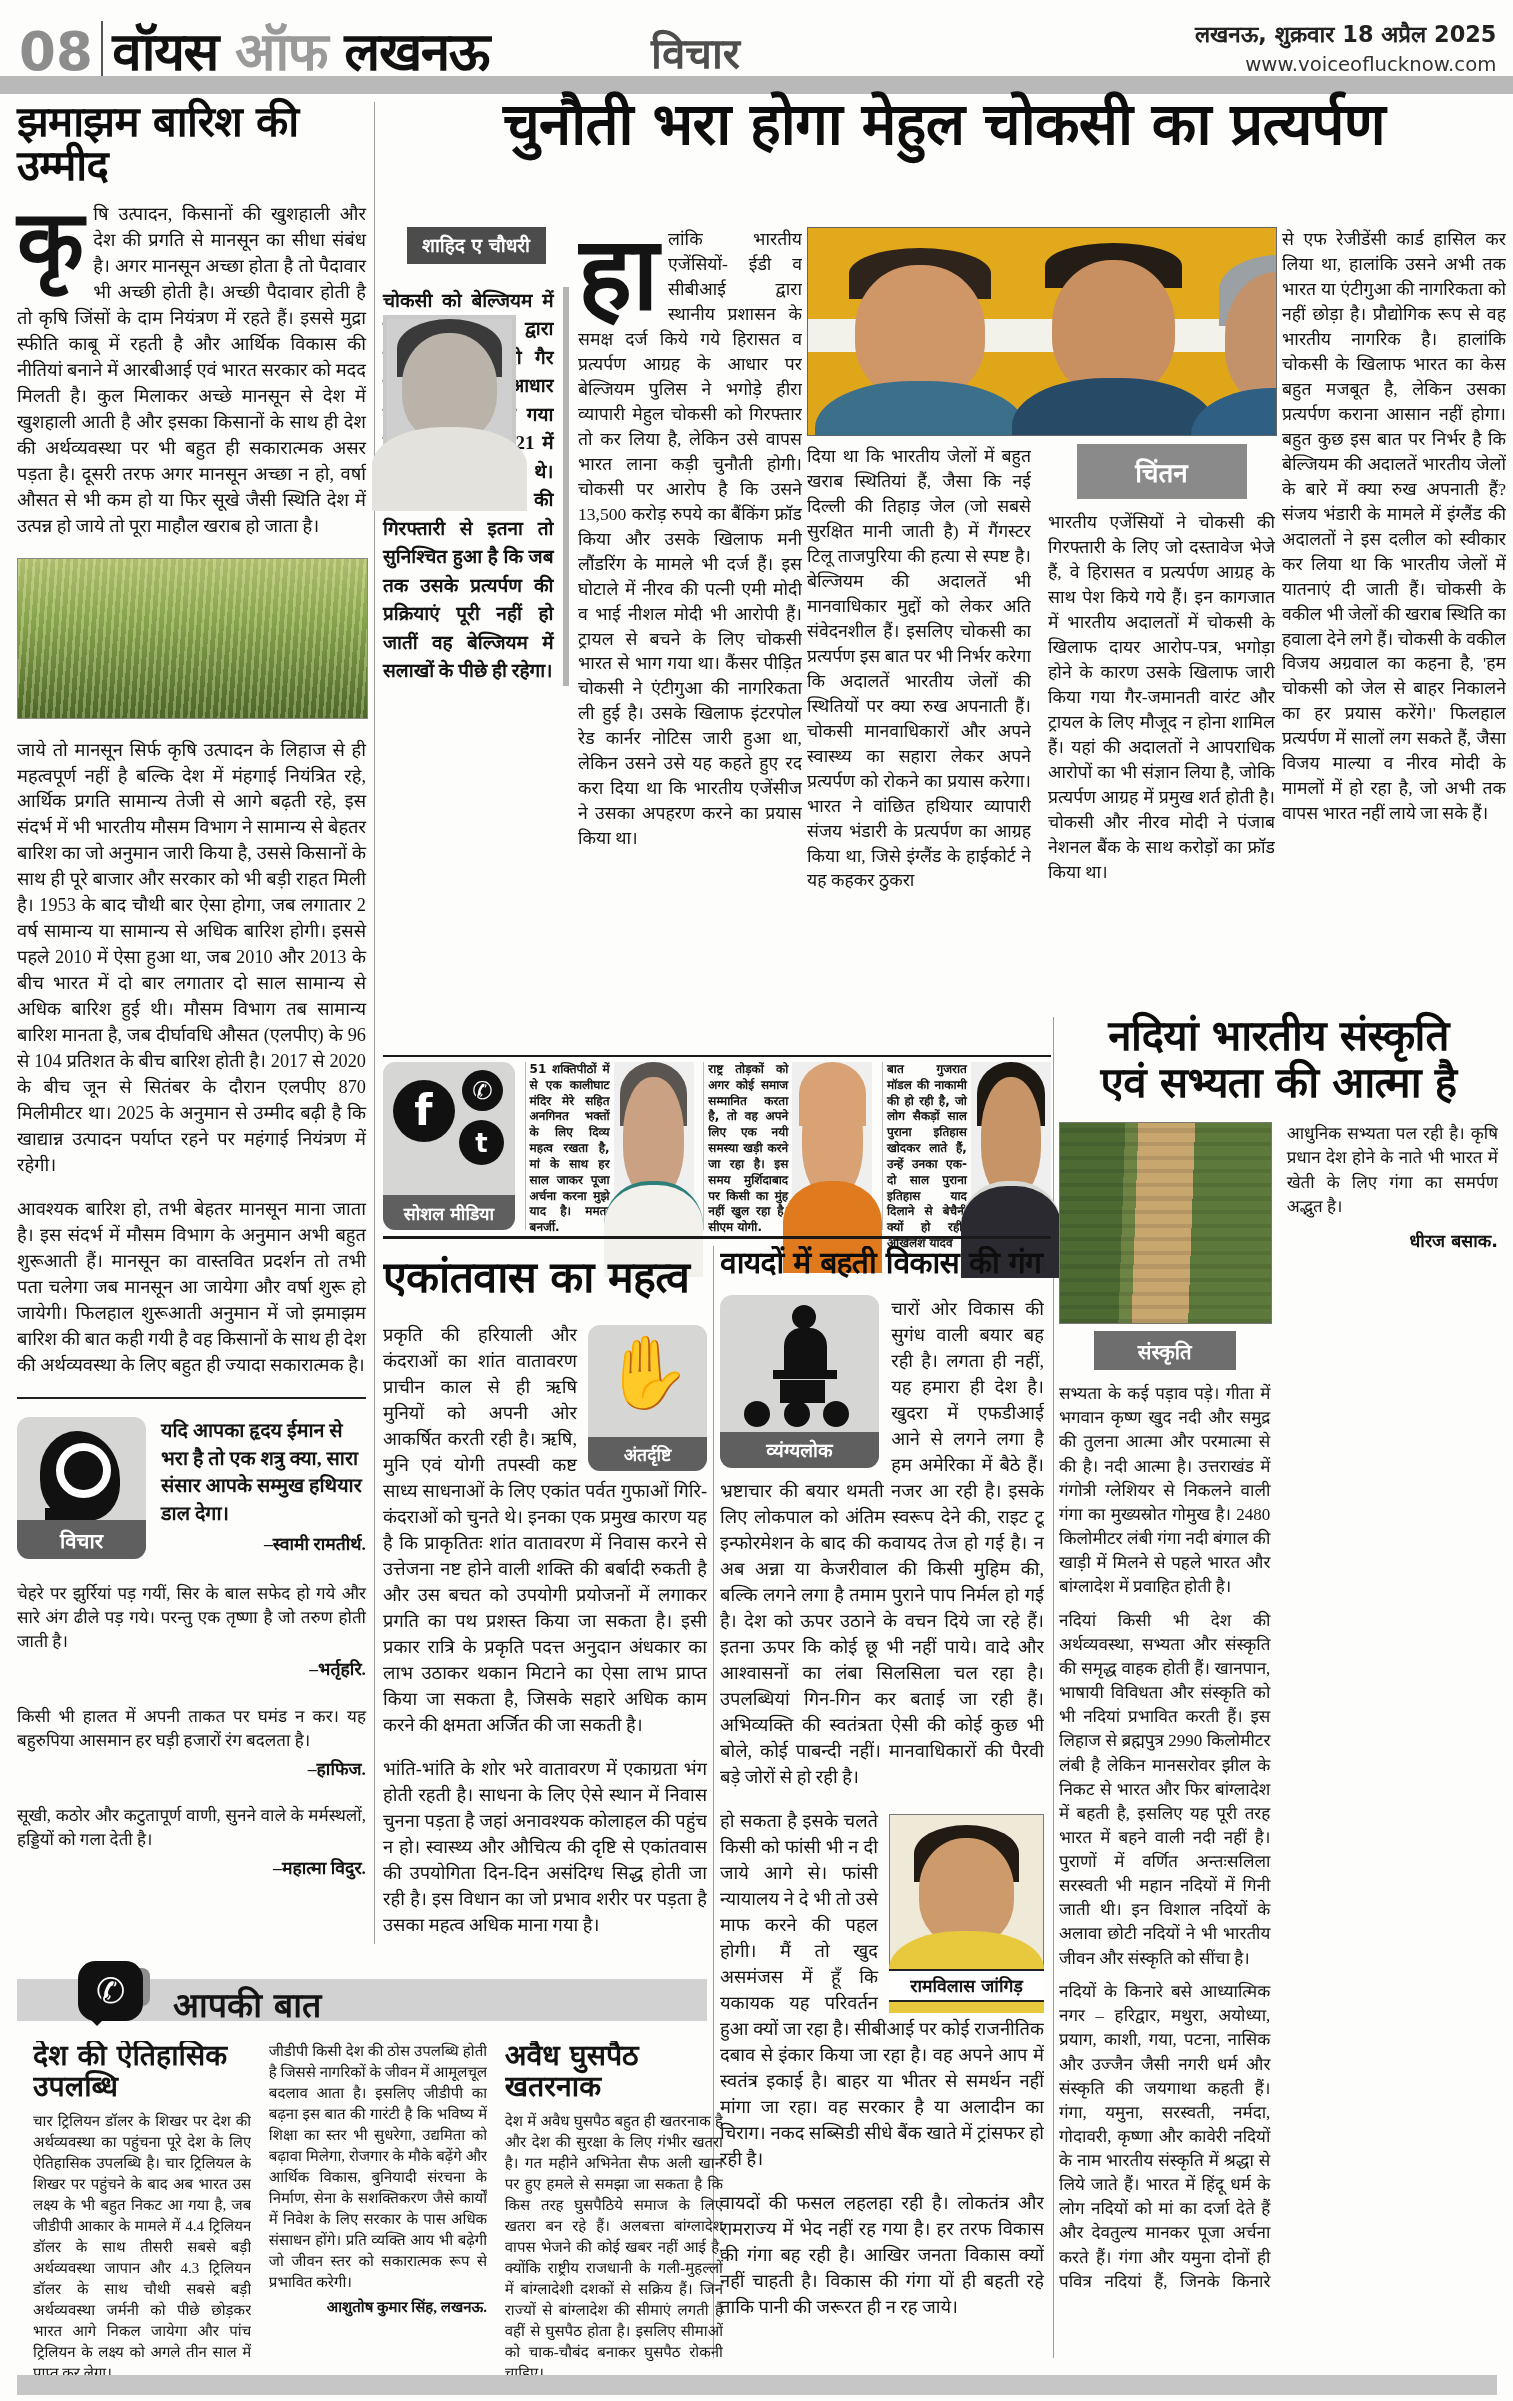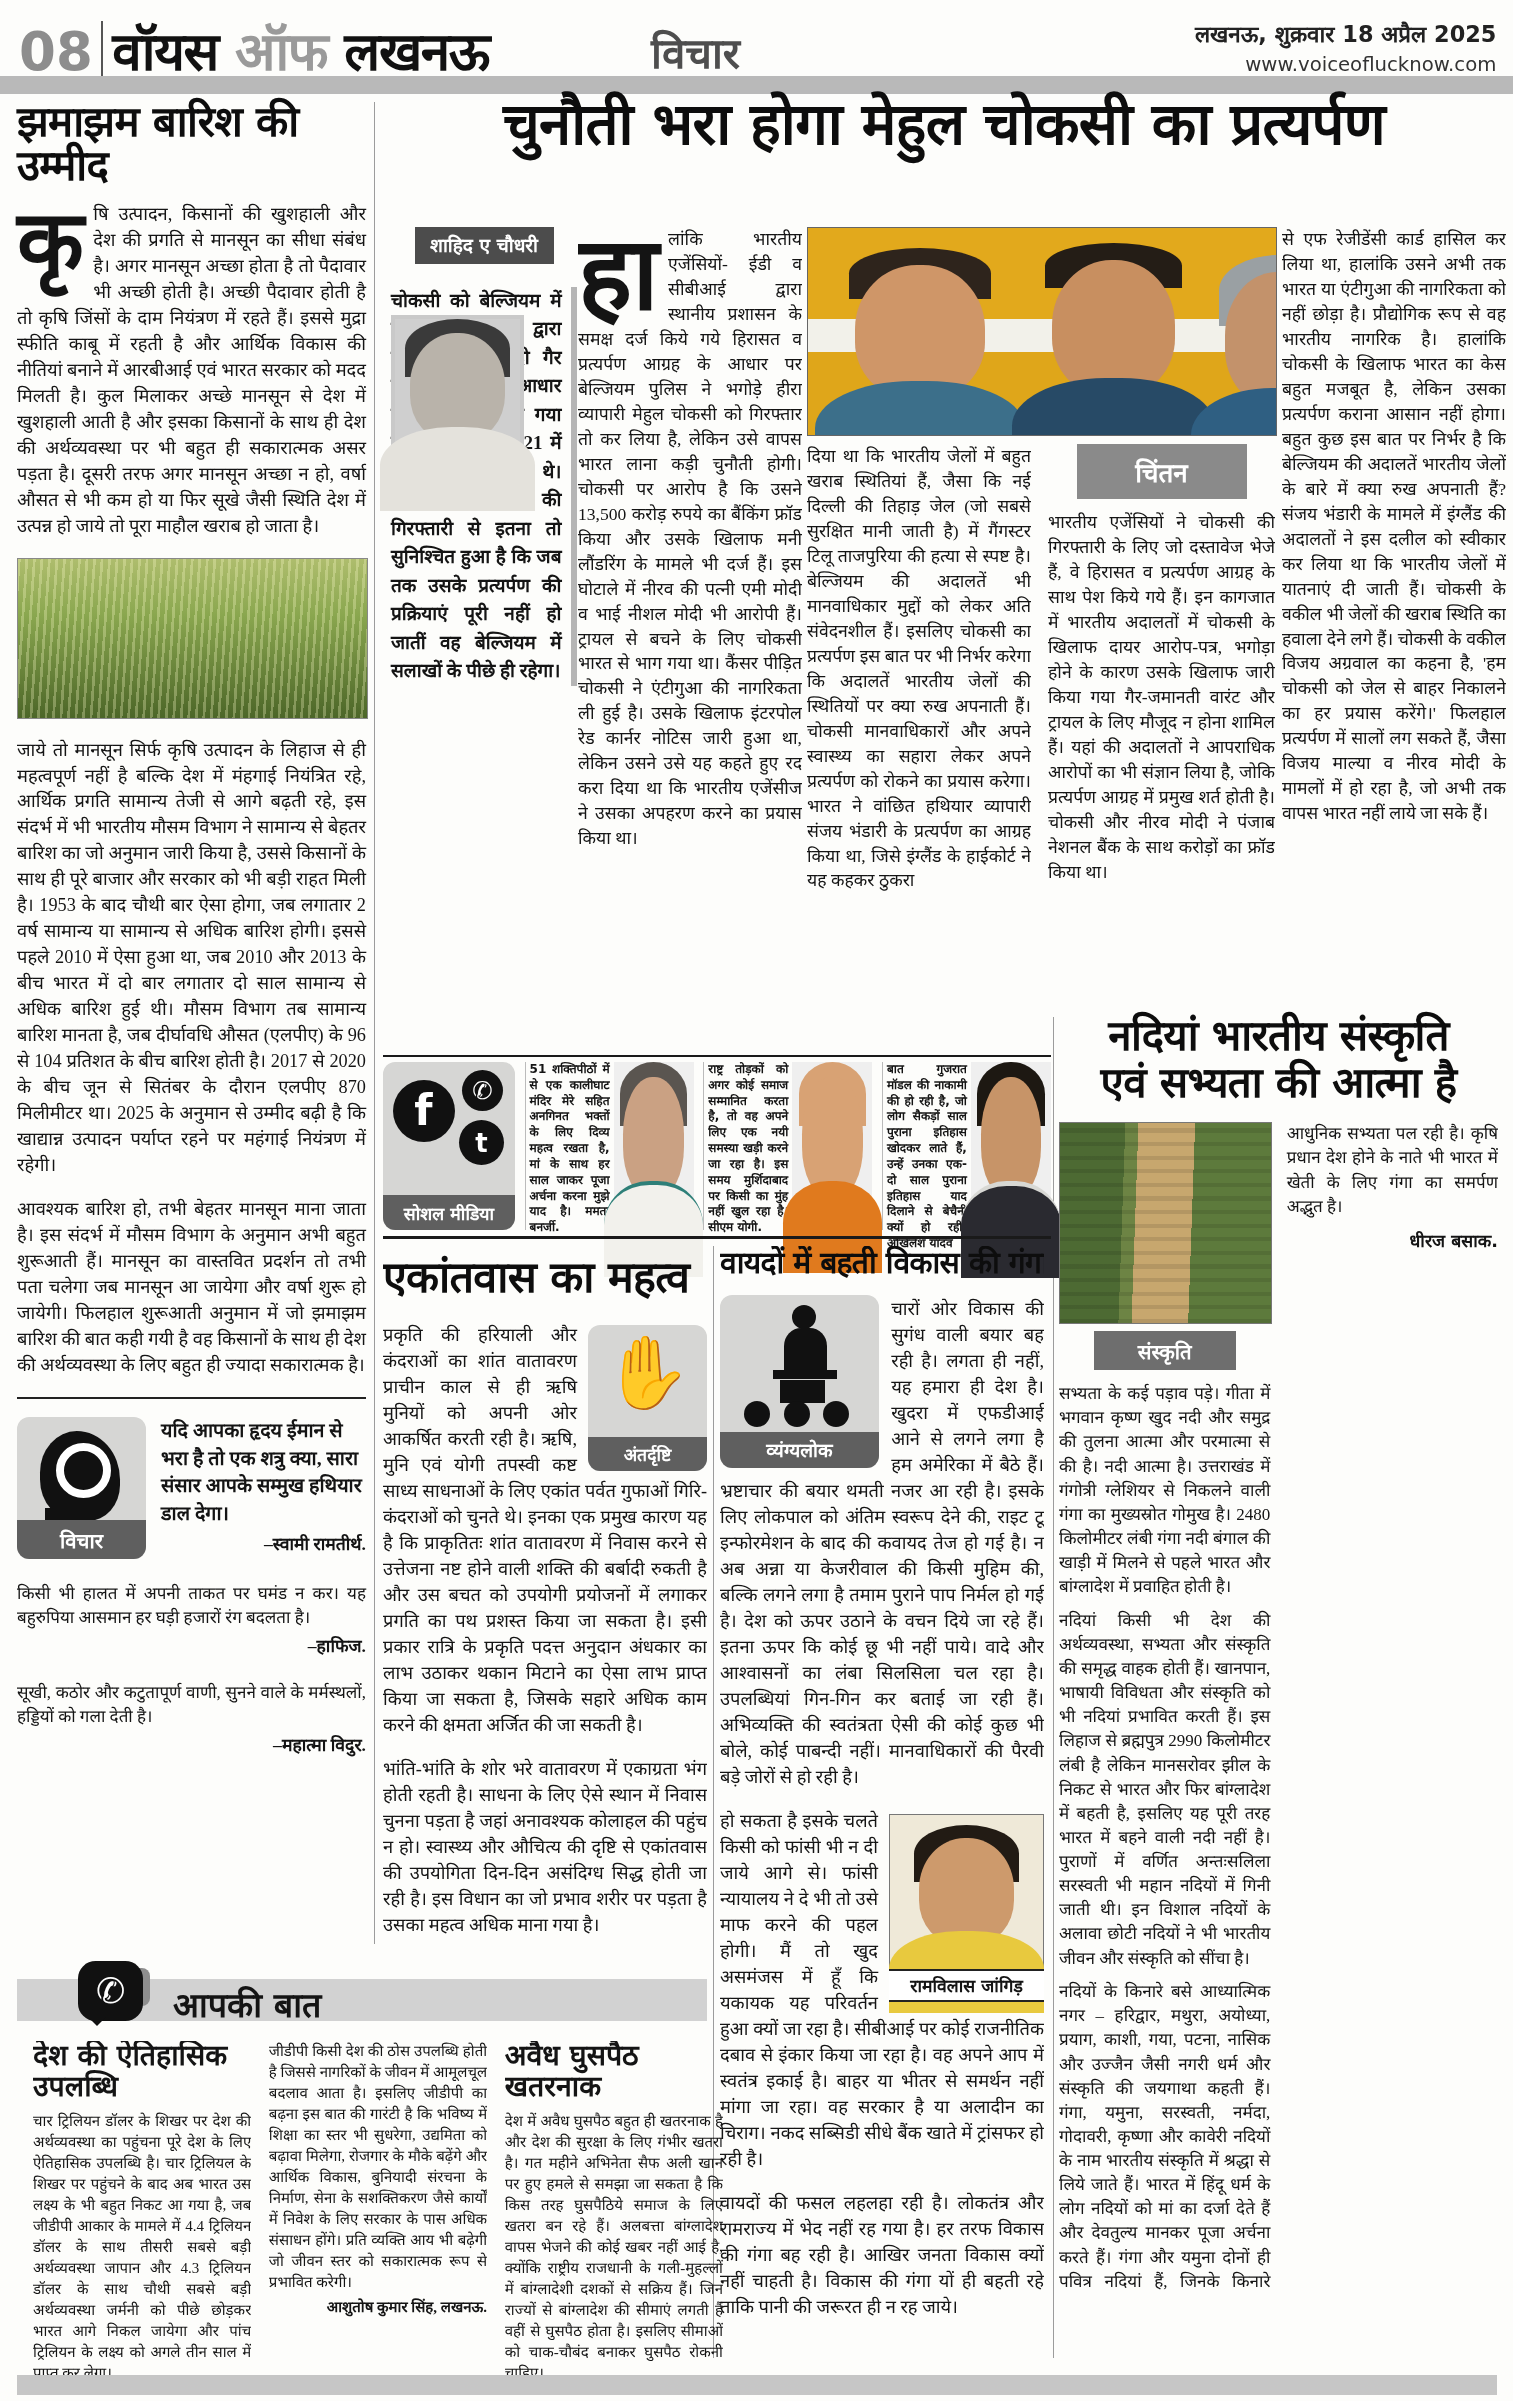--- a/index.html
+++ b/index.html
@@ -40,21 +40,21 @@
       border-radius:46% 54% 40% 46%;}
   .head-glyph:after{content:"";position:absolute;left:16.3px;top:12.2px;width:39px;height:39px;border:8.1px solid #fff;border-radius:50%;}
   .head-glyph:before{content:"";position:absolute;left:5.4px;bottom:-17.6px;width:47px;height:30px;background:#111;}
   .thought-quote{font-size:19.7px;line-height:1.4;font-weight:bold;}
   .q-author{display:block;text-align:right;font-weight:bold;font-size:17.6px;margin-top:4.1px;}
   .quote-item{margin-top:23px;font-size:17px;line-height:1.4;text-align:justify;}
   
   .main-art{position:absolute;left:383px;top:95px;width:1122px;height:962px;}
   .main-h{position:absolute;left:0;top:0;width:100%;text-align:center;font-size:58px;line-height:1.0;}
   .main-cols{position:absolute;left:0;top:132px;width:100%;height:829px;}
-  .author-col{position:absolute;left:8px;top:0;width:186px;height:100%;}
+  .author-col{position:absolute;left:0;top:0;width:186px;height:100%;}
   .author-photo{margin:88px auto 0;width:125px;height:139px;border:4.1px solid #c9c9c9;
       background:#cfcfcf;}
   .author-name{width:139px;margin:0 auto;background:#4c4c4c;color:#fff;text-align:center;
       font-family:"DejaVu Sans",sans-serif;font-weight:bold;font-size:19px;padding:5.4px 0;}
   .pullquote{margin-top:23px;font-size:19px;line-height:1.5;font-weight:bold;text-align:justify;
       border-right:6.8px solid #b5b5b5;padding-right:9.5px;}
   .mcol{position:absolute;top:0;width:224px;height:100%;overflow:hidden;}
   .mcol p{margin:0;}
   .mcol .body-text{font-size:17.6px;}
   .mid-block{position:absolute;left:424px;top:0;width:468px;height:100%;}
@@ -159,20 +159,21 @@
       <div class="tabbox thought-icon">
         <div class="head-glyph"></div>
         <div class="tab-label">विचार</div>
       </div>
       <div>
         <div class="thought-quote">यदि आपका हृदय ईमान से भरा है तो एक शत्रु क्या, सारा संसार आपके सम्मुख हथियार डाल देगा।</div>
         <span class="q-author">–स्वामी रामतीर्थ.</span>
       </div>
     </div>
 
+    <div class="quote-item"><span>चेहरे पर झुर्रियां पड़ गयीं, सिर के बाल सफेद हो गये और सारे अंग ढीले पड़ गये। परन्तु एक तृष्णा है जो तरुण होती जाती है।</span><span class="q-author">–भर्तृहरि.</span></div>
     <div class="quote-item"><span>किसी भी हालत में अपनी ताकत पर घमंड न कर। यह बहुरुपिया आसमान हर घड़ी हजारों रंग बदलता है।</span><span class="q-author">–हाफिज.</span></div>
     <div class="quote-item"><span>सूखी, कठोर और कटुतापूर्ण वाणी, सुनने वाले के मर्मस्थलों, हड्डियों को गला देती है।</span><span class="q-author">–महात्मा विदुर.</span></div>
   </div>
 
   <div class="main-art">
     <div class="headline main-h">चुनौती भरा होगा मेहुल चोकसी का प्रत्यर्पण</div>
 
     <div class="main-cols">
 
       <div class="author-col">

